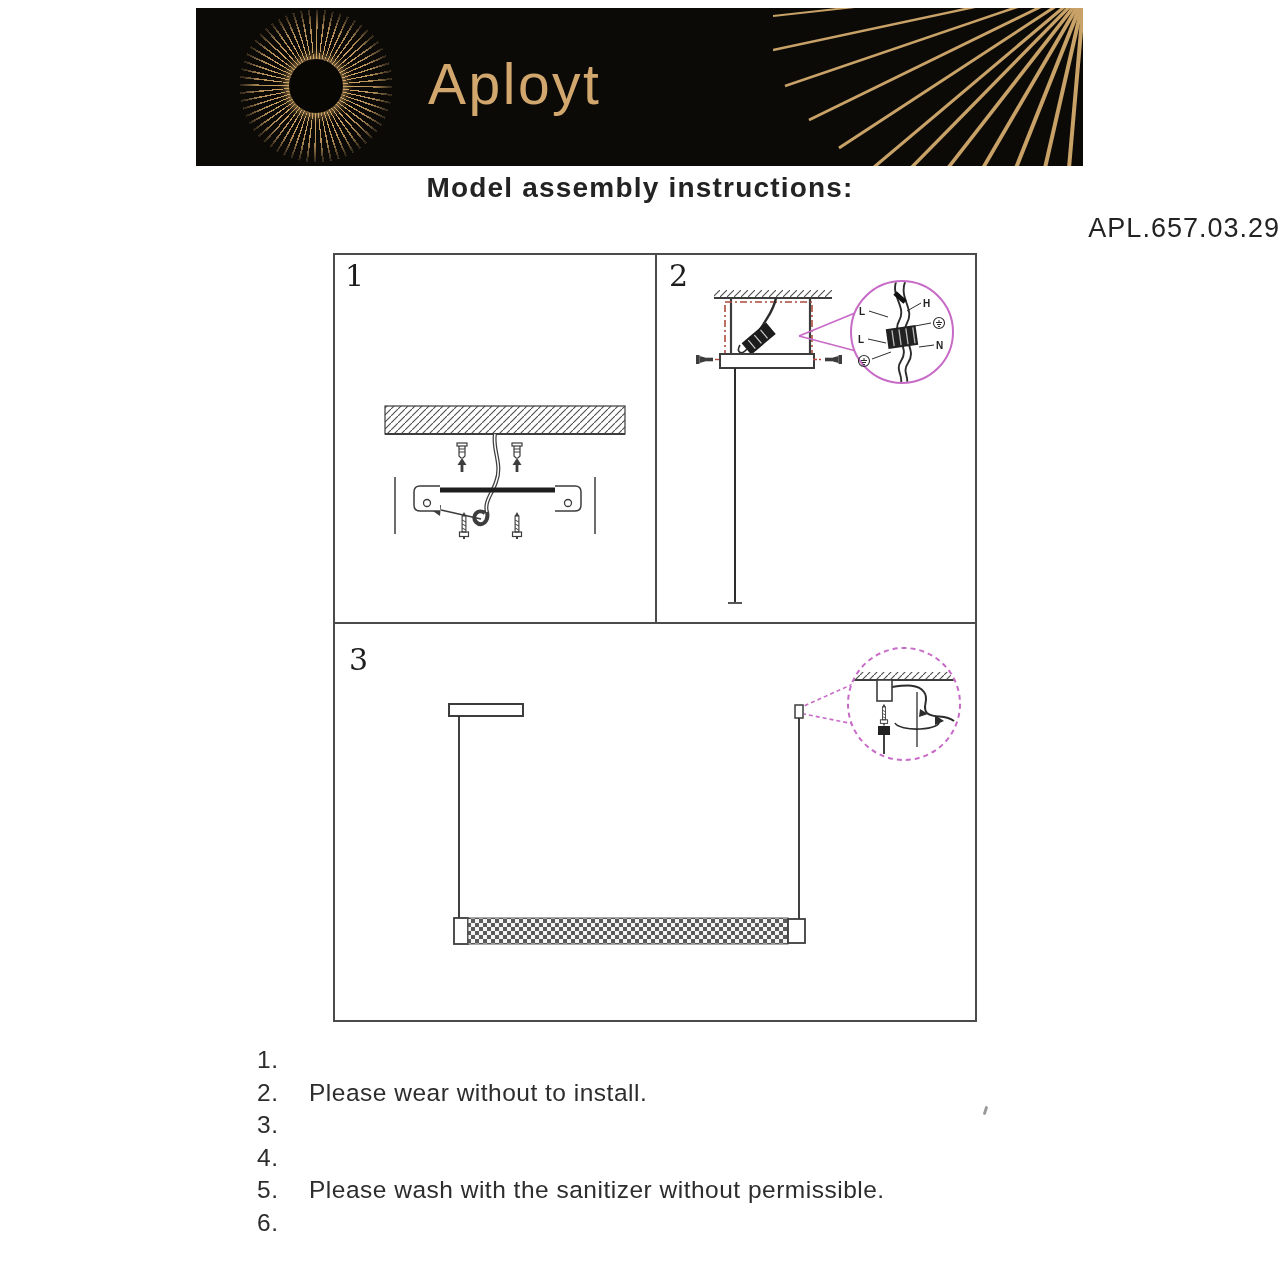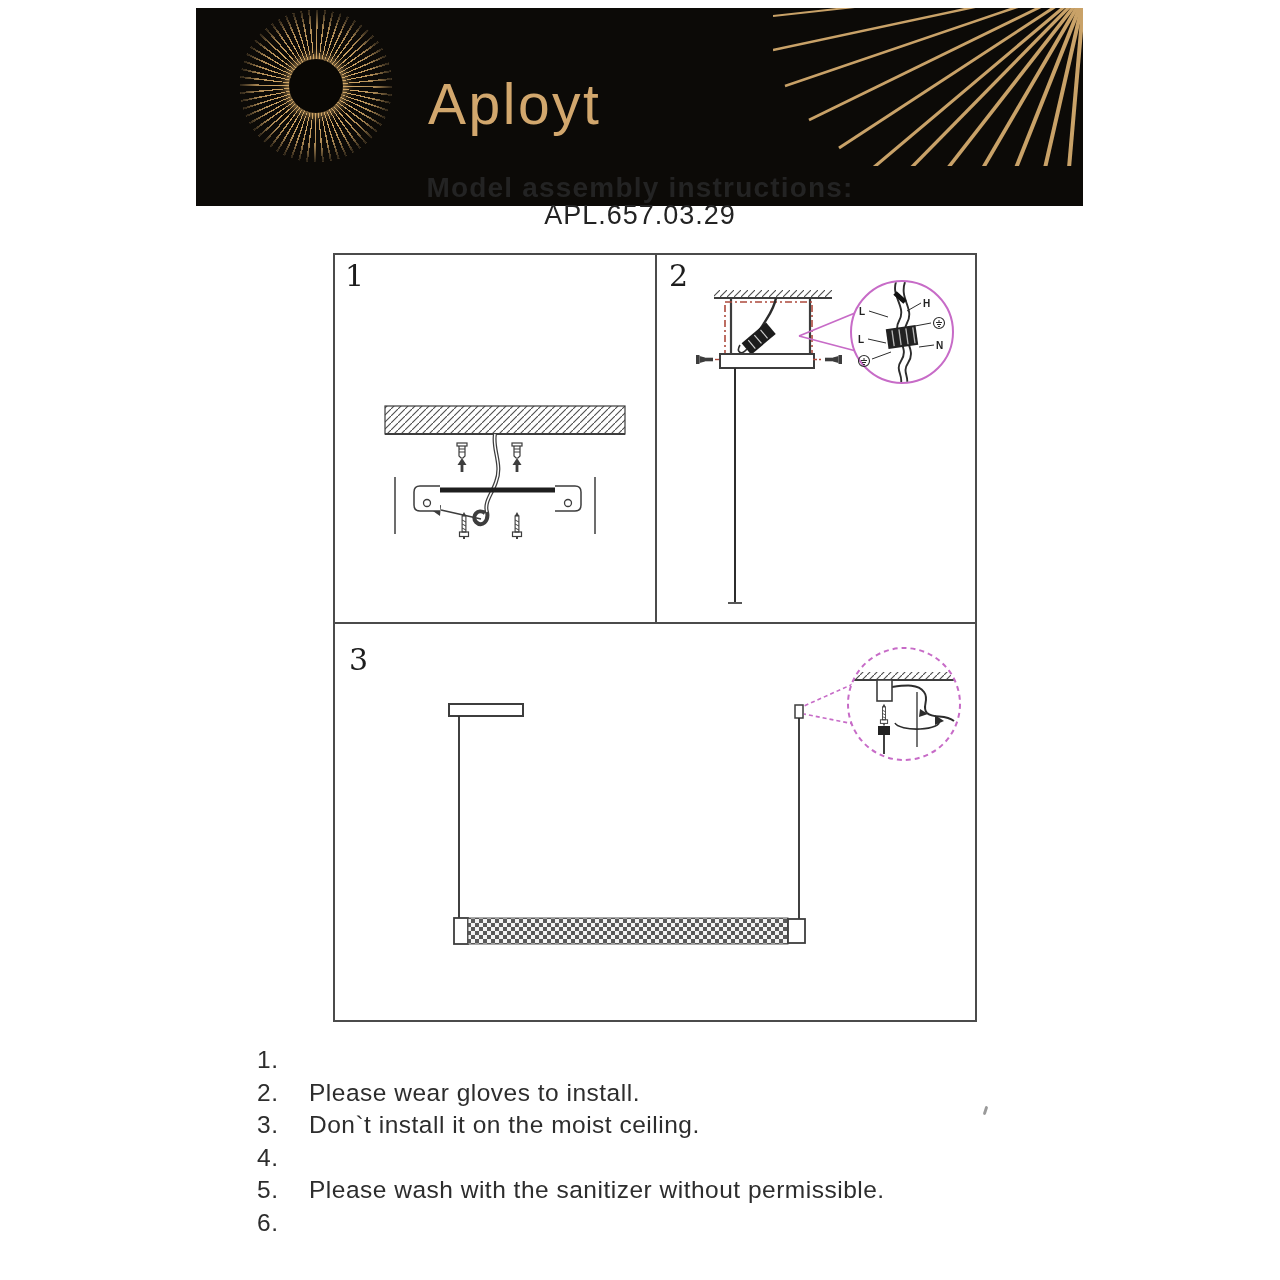--- a/index.html
+++ b/index.html
@@ -1,34 +1,34 @@
 <!DOCTYPE html>
 <html><head>
 <meta charset="utf-8">
 <style>
   html,body{margin:0;padding:0;}
   body{
     width:1280px;height:1280px;position:relative;overflow:hidden;
     background:#ffffff;font-family:"Liberation Sans",sans-serif;
   }
   
-  .banner{position:absolute;left:196px;top:8px;width:887px;height:198px;background:#0c0a07;overflow:hidden;}
+  .banner{position:absolute;left:196px;top:8px;width:887px;height:158px;background:#0c0a07;overflow:hidden;}
   .sunburst{position:absolute;left:44px;top:2px;width:152px;height:152px;}
   .rays{position:absolute;inset:0;border-radius:50%;
     background:repeating-conic-gradient(rgba(214,170,105,.95) 0 1.5deg, rgba(12,10,7,0) 1.5deg 6deg);}
   .rays::after{content:"";position:absolute;inset:0;border-radius:50%;
     background:radial-gradient(circle, rgba(12,10,7,0) 0 40%, rgba(12,10,7,.2) 55%, rgba(12,10,7,.9) 72%, #0c0a07 77%);}
   .core{position:absolute;left:50%;top:50%;width:54px;height:54px;margin:-27px 0 0 -27px;border-radius:50%;
     background:#090704;box-shadow:0 0 10px 3px rgba(216,172,106,.8);}
   .brand{position:absolute;left:232px;top:50%;transform:translateY(-55%);
     font-size:57px;letter-spacing:2.5px;color:#d2a76d;font-weight:400;}
   .fan{position:absolute;right:0;top:0;height:158px;width:310px;}
   
   .title{position:absolute;left:0;top:172px;width:100%;text-align:center;color:#232323;font-size:28px;letter-spacing:1.2px;font-weight:bold;}
-  .model{position:absolute;left:0;top:200px;width:100%;text-align:center;color:#232323;font-size:27px;letter-spacing:1px;}
+  .model{position:absolute;left:0;top:213px;width:100%;text-align:right;color:#232323;font-size:27px;letter-spacing:1px;}
   
   .diagram{position:absolute;left:333px;top:253px;width:644px;height:769px;
     border:2px solid #4b4b4b;background:#fff;box-sizing:border-box;}
   .divider-v{position:absolute;left:320px;top:0;width:2px;height:367px;background:#4b4b4b;}
   .divider-h{position:absolute;left:0;top:367px;width:100%;height:2px;background:#4b4b4b;}
   .stepnum{position:absolute;font-family:"DejaVu Serif",serif;font-size:30px;color:#1d1d1d;line-height:1;}
   .n1{left:10px;top:6px;} .n2{left:334px;top:6px;} .n3{left:14px;top:390px;}
   .art{position:absolute;left:0;top:0;}
   
   .instructions{position:absolute;left:257px;top:1044px;color:#2d2d2d;font-size:24.5px;letter-spacing:.5px;}
@@ -232,25 +232,24 @@
     </g>
   </svg>
 </div>
 
 <div class="instructions">
     <div class="ins-row">
       <span class="ins-num">1.</span>
     </div>
     <div class="ins-row">
       <span class="ins-num">2.</span>
-      <span class="ins-text">Please wear gloves to install.</span>
+      <span class="ins-text">Please wear without to install.</span>
     </div>
     <div class="ins-row">
       <span class="ins-num">3.</span>
-      <span class="ins-text">Don`t install it on the moist ceiling.</span>
     </div>
     <div class="ins-row">
       <span class="ins-num">4.</span>
     </div>
     <div class="ins-row">
       <span class="ins-num">5.</span>
       <span class="ins-text">Please wash with the sanitizer without permissible.</span>
     </div>
     <div class="ins-row">
       <span class="ins-num">6.</span>

